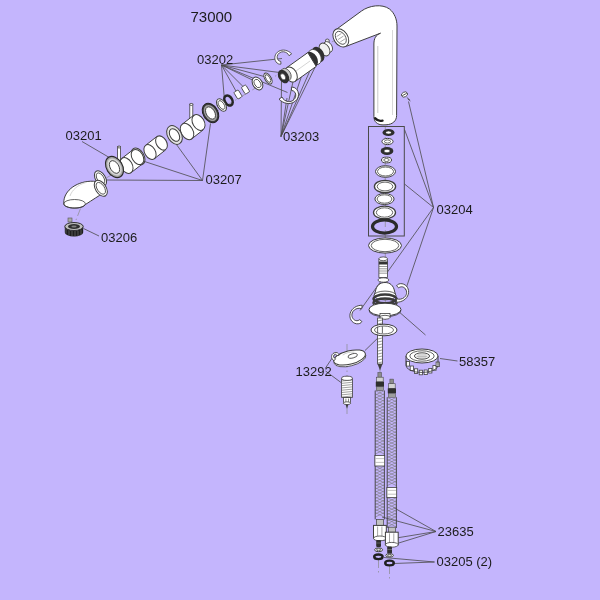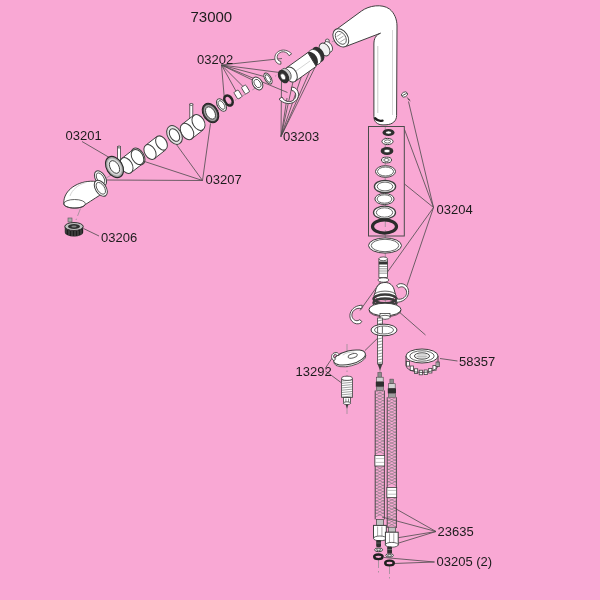--- a/index.html
+++ b/index.html
@@ -1,16 +1,16 @@
 <!DOCTYPE html>
 <html><head>
 <meta charset="utf-8">
 <style>
   html,body{margin:0;padding:0;background:#fff;}
-  #canvas{position:relative;width:600px;height:600px;background:#f9a8d4;overflow:hidden;}
+  #canvas{position:relative;width:600px;height:600px;background:#c4b5fd;overflow:hidden;}
   svg{display:block;}
   text{font-family:"Liberation Sans","DejaVu Sans",sans-serif;font-size:13px;fill:#1c1c1c;}
   text.title{font-size:15px;}
   .ln{stroke:#4a4a4a;stroke-width:0.8;fill:none;}
   .cl{stroke:#8a8a8a;stroke-width:0.7;fill:none;stroke-dasharray:8 3 1.5 3;}
   .pt{stroke:#3f3f3f;stroke-width:1;fill:#ffffff;}
   .th{stroke:#3f3f3f;stroke-width:0.8;fill:#ffffff;}
   .nf{fill:none;}
 </style>
 </head>

